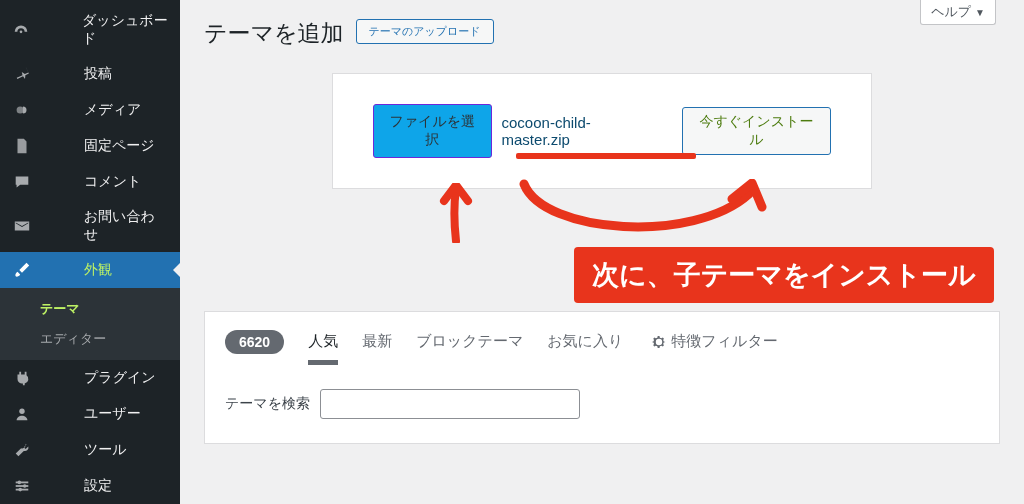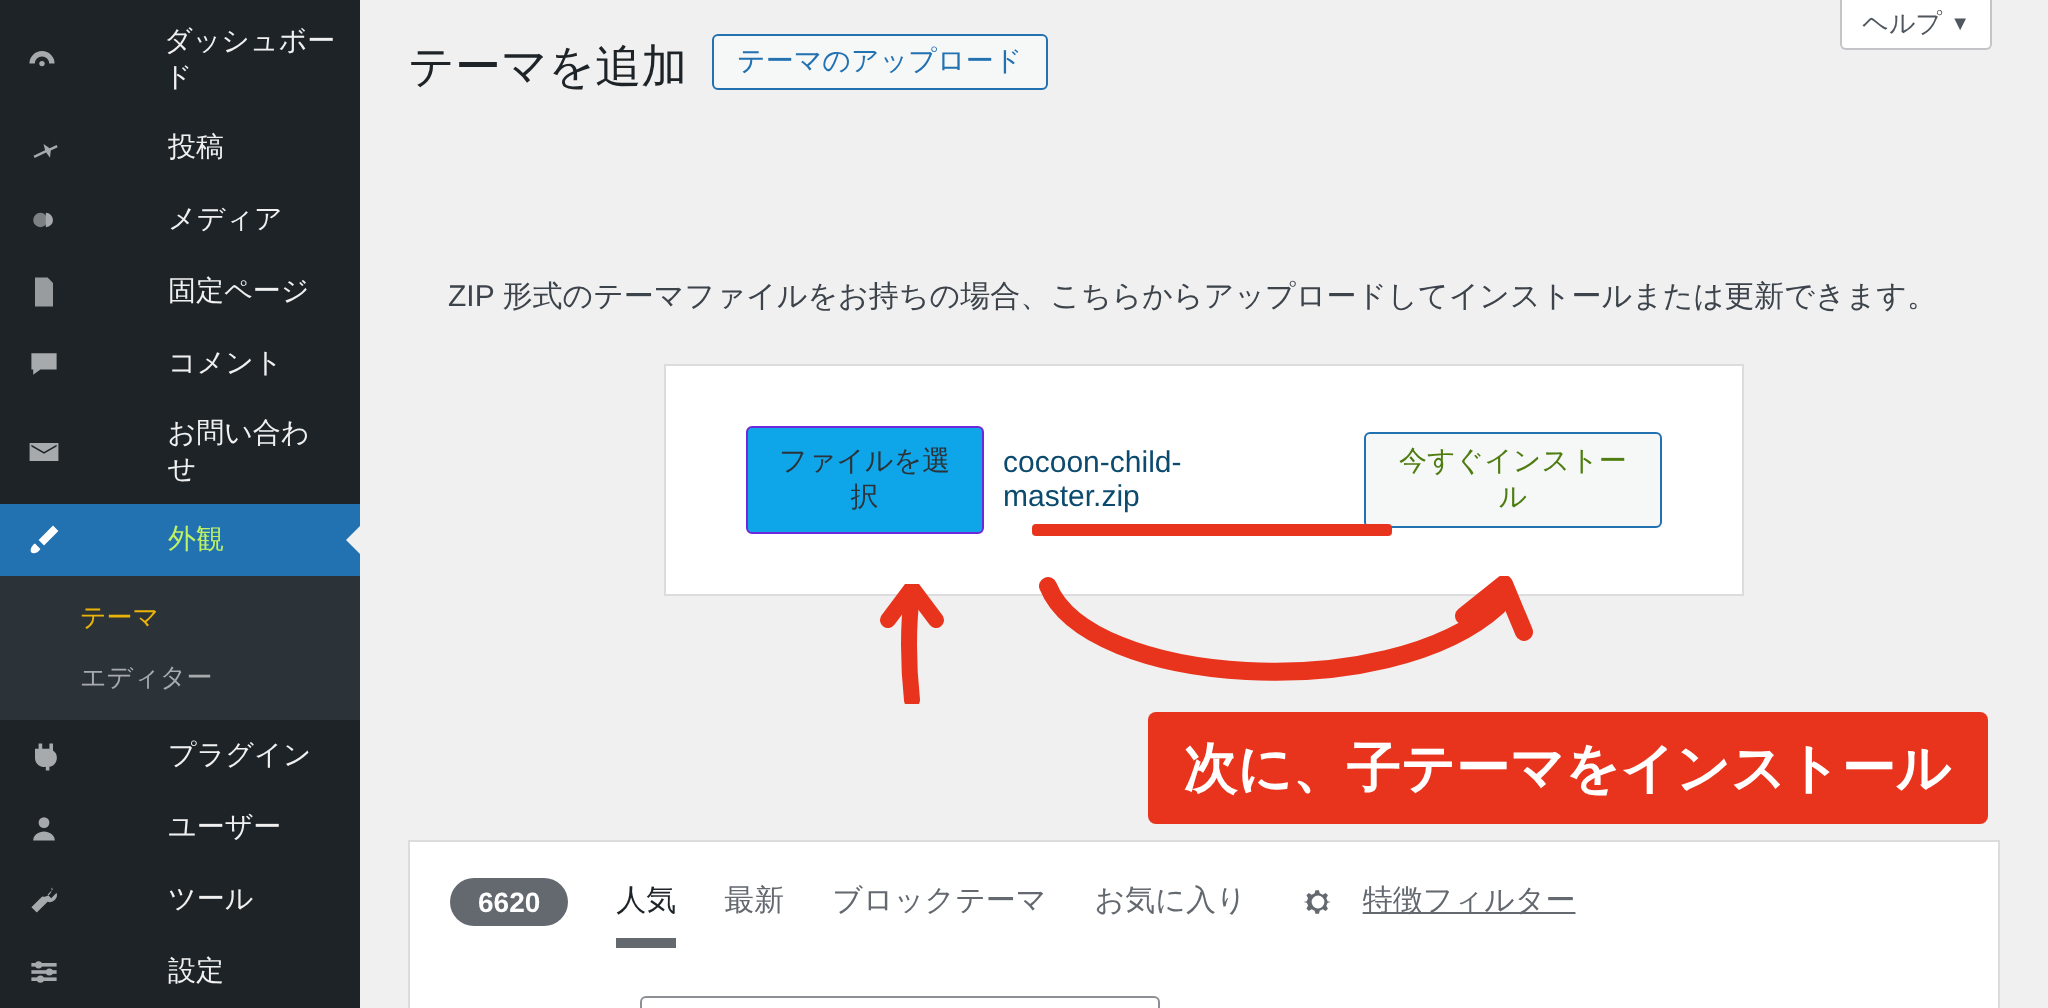--- a/index.html
+++ b/index.html
@@ -56,22 +56,22 @@
     background: #2c3338;
     padding: 6px 0;
   }
   .submenu-item {
     padding: 6px 12px 6px 40px;
     font-size: 13px;
     color: #f0f0f1;
     cursor: pointer;
   }
   .submenu-item.current {
-    color: #eab308;
-    font-weight: 400;
+    color: #bef264;
+    font-weight: 700;
   }
   .submenu-item.dim { color: #a7aaad; }
 
   
   .main {
     flex: 1;
     padding: 12px 24px 24px 24px;
     position: relative;
   }
   .help-tab {
@@ -99,21 +99,21 @@
     color: #1d2327;
     display: inline-block;
     margin-right: 8px;
     padding-top: 6px;
   }
   .upload-button {
     display: inline-block;
     border: 1px solid #2271b1;
     color: #2271b1;
     background: #f6f7f7;
-    font-size: 14px;
+    font-size: 11px;
     padding: 4px 12px;
     border-radius: 3px;
     cursor: pointer;
     vertical-align: 6px;
   }
 
   .instruction-text {
     margin-top: 90px;
     font-size: 15px;
     color: #3c434a;
@@ -235,23 +235,22 @@
     content: "";
     position: absolute;
     left: 0; right: 0;
     bottom: -10px;
     height: 5px;
     background: #646970;
   }
   .feature-filter {
     display: flex;
     align-items: center;
-    gap: 14px;
+    gap: 4px;
     margin-left: 4px;
-    text-decoration: underline;
   }
   .gear {
     width: 16px; height: 16px;
   }
   .search-row {
     margin-top: 34px;
     display: flex;
     align-items: center;
     gap: 10px;
   }
@@ -381,21 +380,20 @@
 
   <div class="main">
     <div class="help-tab">
       <span>ヘルプ</span>
       <span class="caret">▼</span>
     </div>
 
     <h1 class="page-title">テーマを追加</h1>
     <span class="upload-button">テーマのアップロード</span>
 
-    <p class="instruction-text">ZIP 形式のテーマファイルをお持ちの場合、こちらからアップロードしてインストールまたは更新できます。</p>
 
     <div class="upload-box">
       <button class="choose-file-btn">ファイルを選択</button>
       <span class="filename">cocoon-child-master.zip</span>
       <button class="install-now-btn">今すぐインストール</button>
     </div>
 
     
     <div class="annotation-overlay">
       <div class="underline-red"></div>

